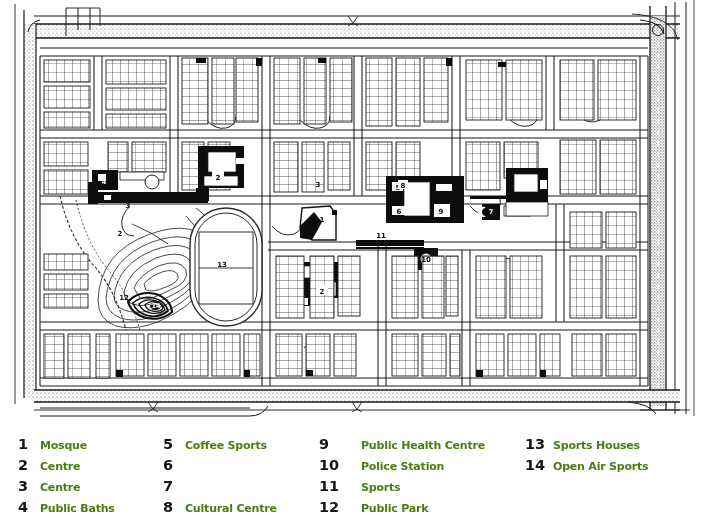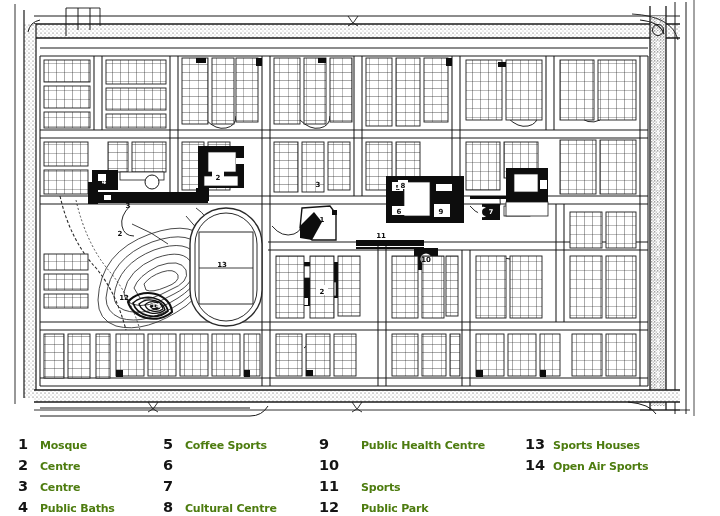--- a/index.html
+++ b/index.html
@@ -522,20 +522,21 @@
       </div>
     </div>
 
     <div class="legend-col col-c">
       <div class="legend-row">
         <span class="legend-num">9</span>
         <span class="legend-label">Public Health Centre</span>
       </div>
       <div class="legend-row">
         <span class="legend-num">10</span>
+        <span class="legend-label">Police Station</span>
       </div>
       <div class="legend-row">
         <span class="legend-num">11</span>
         <span class="legend-label">Sports</span>
       </div>
       <div class="legend-row">
         <span class="legend-num">12</span>
         <span class="legend-label">Public Park</span>
       </div>
     </div>

